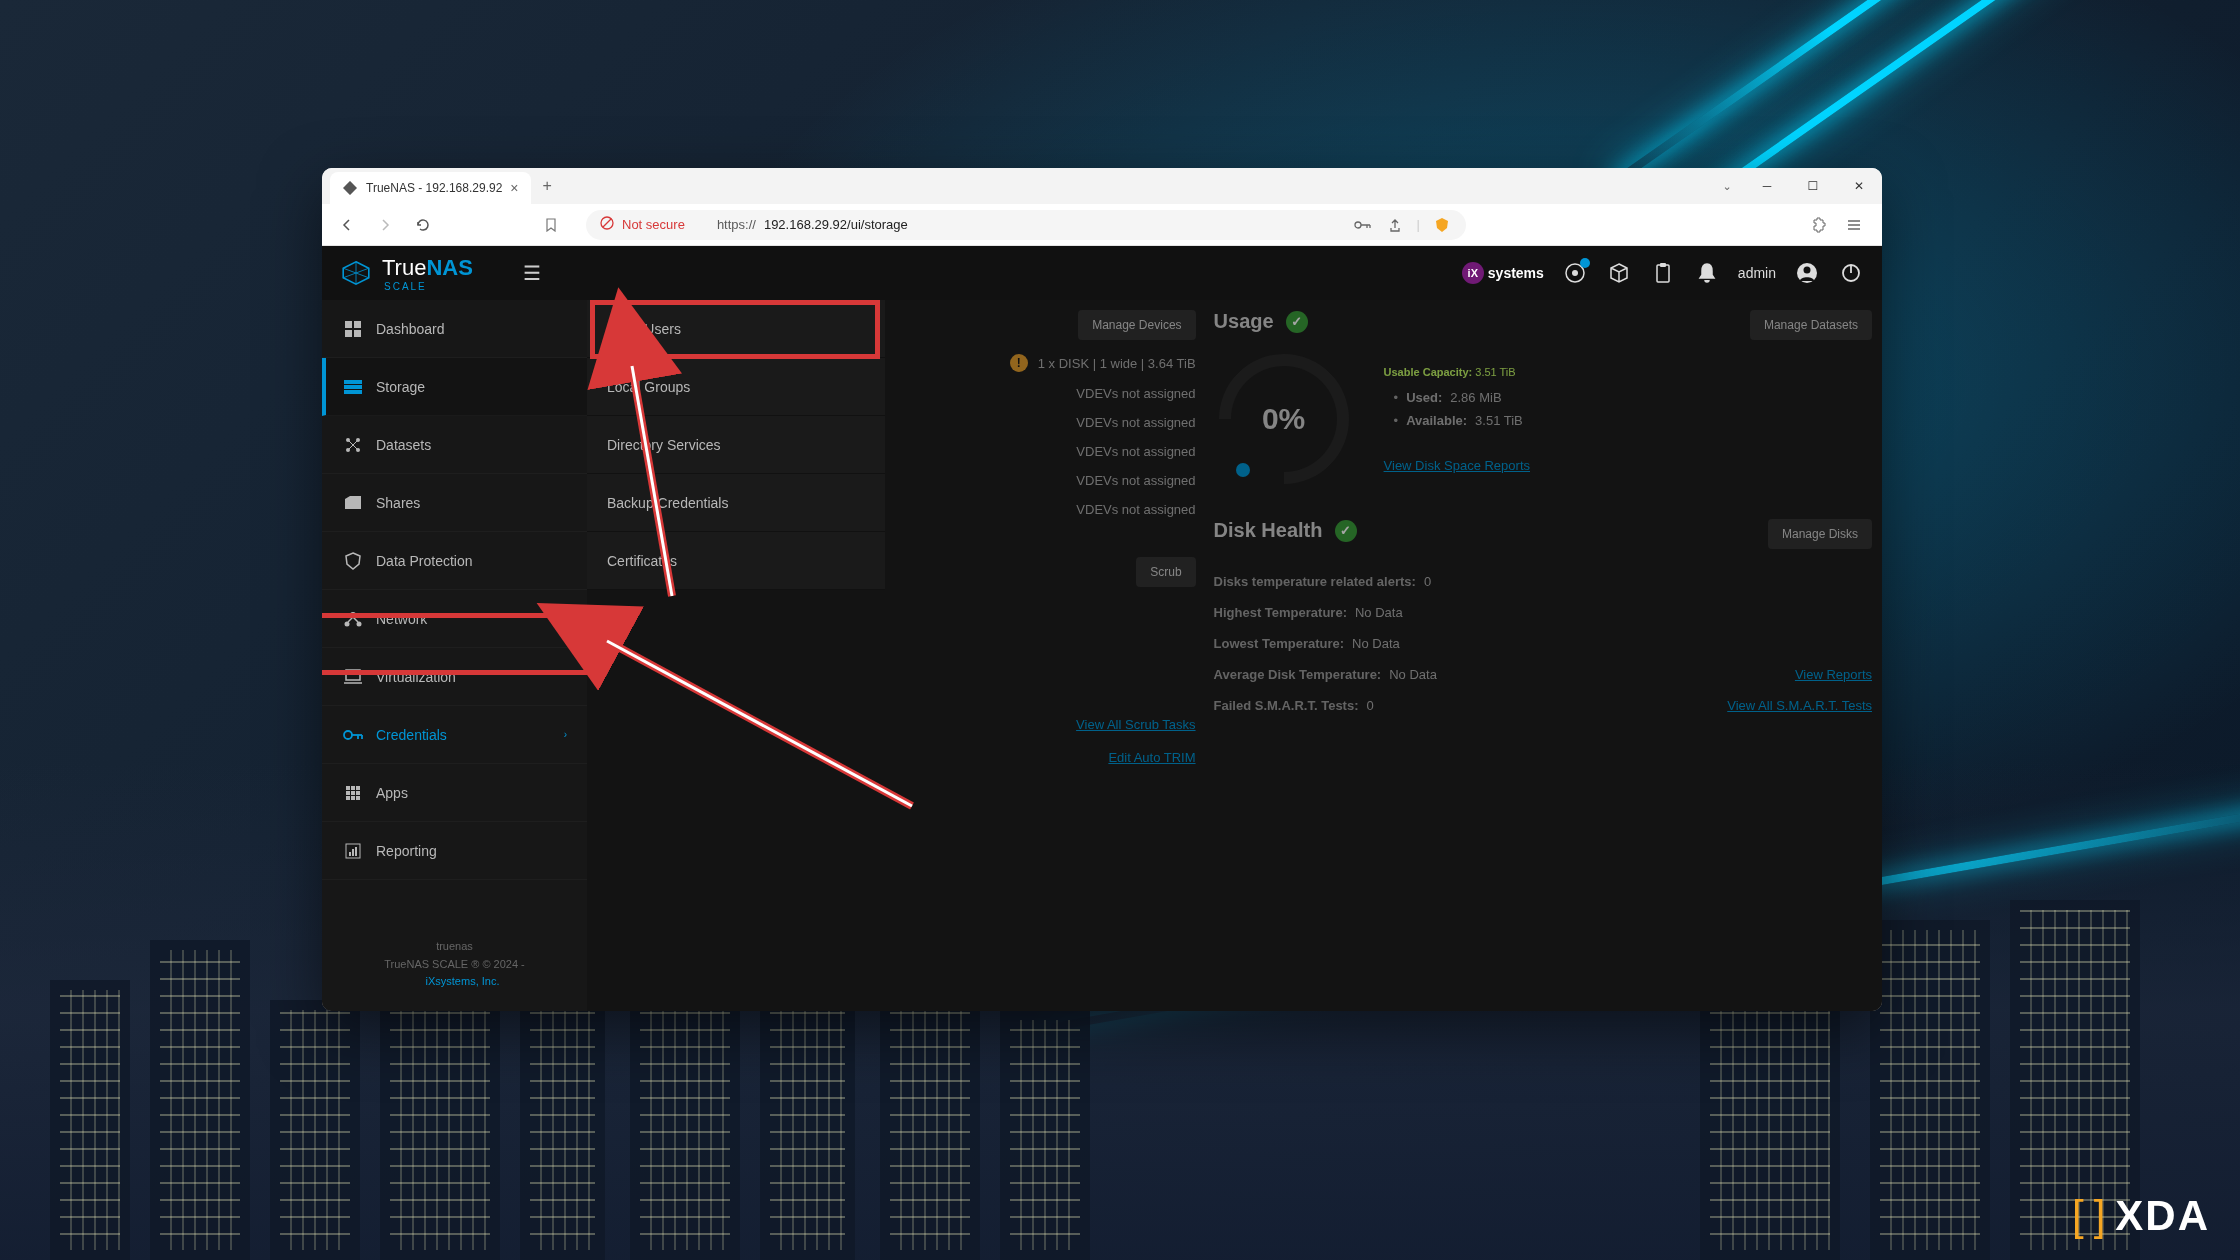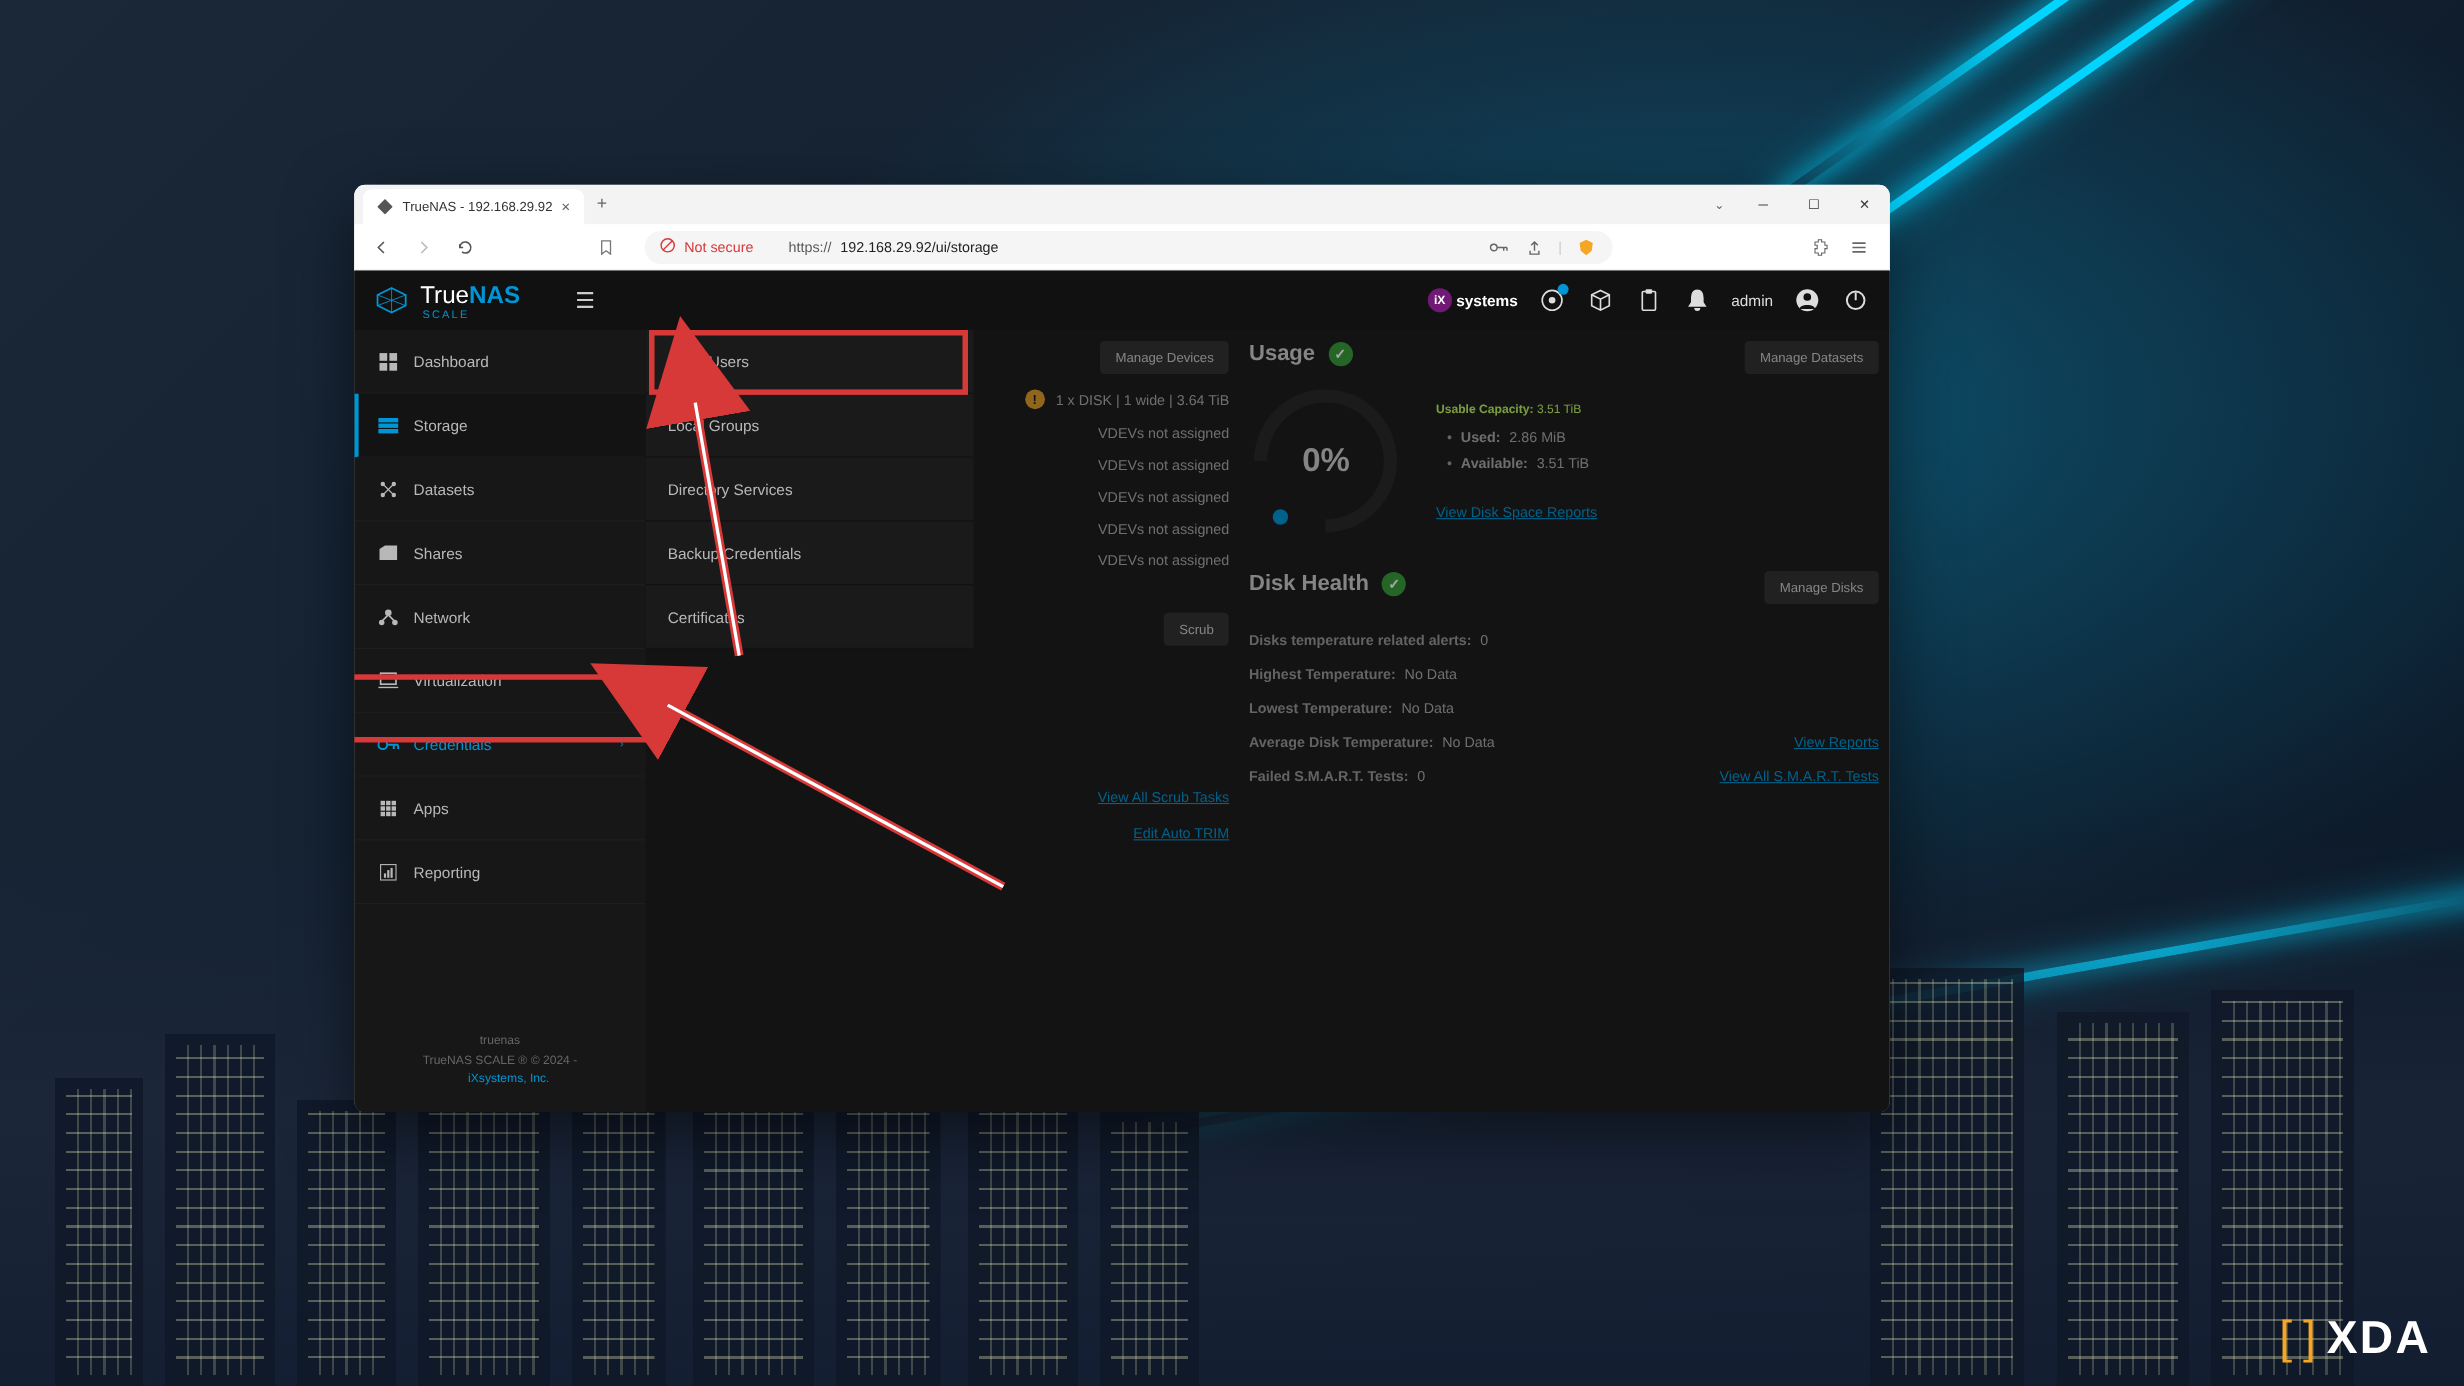--- a/index.html
+++ b/index.html
@@ -11,21 +11,21 @@
 .neon3 { bottom: 350px; right: -200px; width: 1400px; transform: rotate(-10deg); }
 .city { position: absolute; bottom: 0; left: 0; right: 0; height: 500px; background: linear-gradient(to top, rgba(20,30,50,0.9), rgba(30,40,60,0.7), transparent); }
 .building { position: absolute; bottom: 0; background: rgba(15,25,40,0.85); }
 .bldg1 { left: 50px; width: 80px; height: 280px; } .bldg2 { left: 150px; width: 100px; height: 320px; }
 .bldg3 { left: 270px; width: 90px; height: 260px; } .bldg4 { left: 380px; width: 120px; height: 350px; }
 .bldg5 { left: 520px; width: 85px; height: 290px; } .bldg6 { left: 630px; width: 110px; height: 310px; }
 .bldg7 { left: 760px; width: 95px; height: 270px; } .bldg8 { left: 880px; width: 100px; height: 330px; }
 .bldg9 { left: 1000px; width: 90px; height: 250px; } .bldg10 { right: 400px; width: 140px; height: 380px; }
 .bldg11 { right: 250px; width: 120px; height: 340px; } .bldg12 { right: 100px; width: 130px; height: 360px; }
 .window-dots { position: absolute; inset: 10px; background-image: repeating-linear-gradient(0deg, transparent 0, transparent 15px, rgba(255,255,200,0.3) 15px, rgba(255,255,200,0.3) 17px), repeating-linear-gradient(90deg, transparent 0, transparent 10px, rgba(255,255,200,0.2) 10px, rgba(255,255,200,0.2) 12px); }
-.browser { position: absolute; top: 168px; left: 322px; width: 1396px; height: 843px; background: #fff; border-radius: 10px; box-shadow: 0 20px 60px rgba(0,0,0,0.5); overflow: hidden; display: flex; flex-direction: column; }
+.browser { position: absolute; top: 168px; left: 322px; width: 1560px; height: 843px; background: #fff; border-radius: 10px; box-shadow: 0 20px 60px rgba(0,0,0,0.5); overflow: hidden; display: flex; flex-direction: column; }
 .titlebar { height: 36px; background: #f3f3f3; display: flex; align-items: stretch; }
 .tab { display: flex; align-items: center; padding: 0 12px; gap: 8px; background: #fff; border-radius: 8px 8px 0 0; margin-top: 4px; margin-left: 8px; max-width: 240px; font-size: 12px; color: #333; }
 .tab-icon { width: 16px; height: 16px; display: flex; align-items: center; justify-content: center; color: #555; }
 .tab-close { margin-left: auto; font-size: 14px; color: #666; cursor: pointer; }
 .newtab { display: flex; align-items: center; padding: 0 12px; font-size: 16px; color: #666; cursor: pointer; }
 .winbtns { margin-left: auto; display: flex; }
 .winbtn { width: 46px; display: flex; align-items: center; justify-content: center; font-size: 12px; color: #333; cursor: pointer; }
 .dropdown-indicator { width: 34px; display: flex; align-items: center; justify-content: center; font-size: 11px; color: #666; }
 .addrbar { height: 42px; background: #fff; display: flex; align-items: center; padding: 0 10px; gap: 8px; border-bottom: 1px solid #e5e5e5; }
 .navbtn { width: 30px; height: 30px; display: flex; align-items: center; justify-content: center; color: #555; border-radius: 50%; cursor: pointer; font-size: 16px; }
@@ -330,20 +330,28 @@
       <div class="nav-item">
           <span class="nav-ic">
             <svg width="18" height="15" viewBox="0 0 18 15">
               <path d="M1 4 L6 1 L17 1 L17 14 L1 14 Z" fill="#b8b8b8"></path>
             </svg>
           </span>
           <span>Shares</span>
         </div>
       <div class="nav-item">
           <span class="nav-ic">
+            <svg width="16" height="18" viewBox="0 0 16 18">
+              <path d="M8 1 L15 4 L14 12 L8 17 L2 12 L1 4 Z" stroke="#b8b8b8" stroke-width="1.5" fill="none"></path>
+            </svg>
+          </span>
+          <span>Data Protection</span>
+        </div>
+      <div class="nav-item">
+          <span class="nav-ic">
             <svg width="20" height="16" viewBox="0 0 20 16">
               <circle cx="10" cy="4" r="3" fill="#b8b8b8"></circle>
               <circle cx="4" cy="13" r="2.5" fill="#b8b8b8"></circle>
               <circle cx="16" cy="13" r="2.5" fill="#b8b8b8"></circle>
               <line x1="10" y1="6" x2="5" y2="11" stroke="#b8b8b8" stroke-width="1.5"></line>
               <line x1="10" y1="6" x2="15" y2="11" stroke="#b8b8b8" stroke-width="1.5"></line>
             </svg>
           </span>
           <span>Network</span>
         </div>

